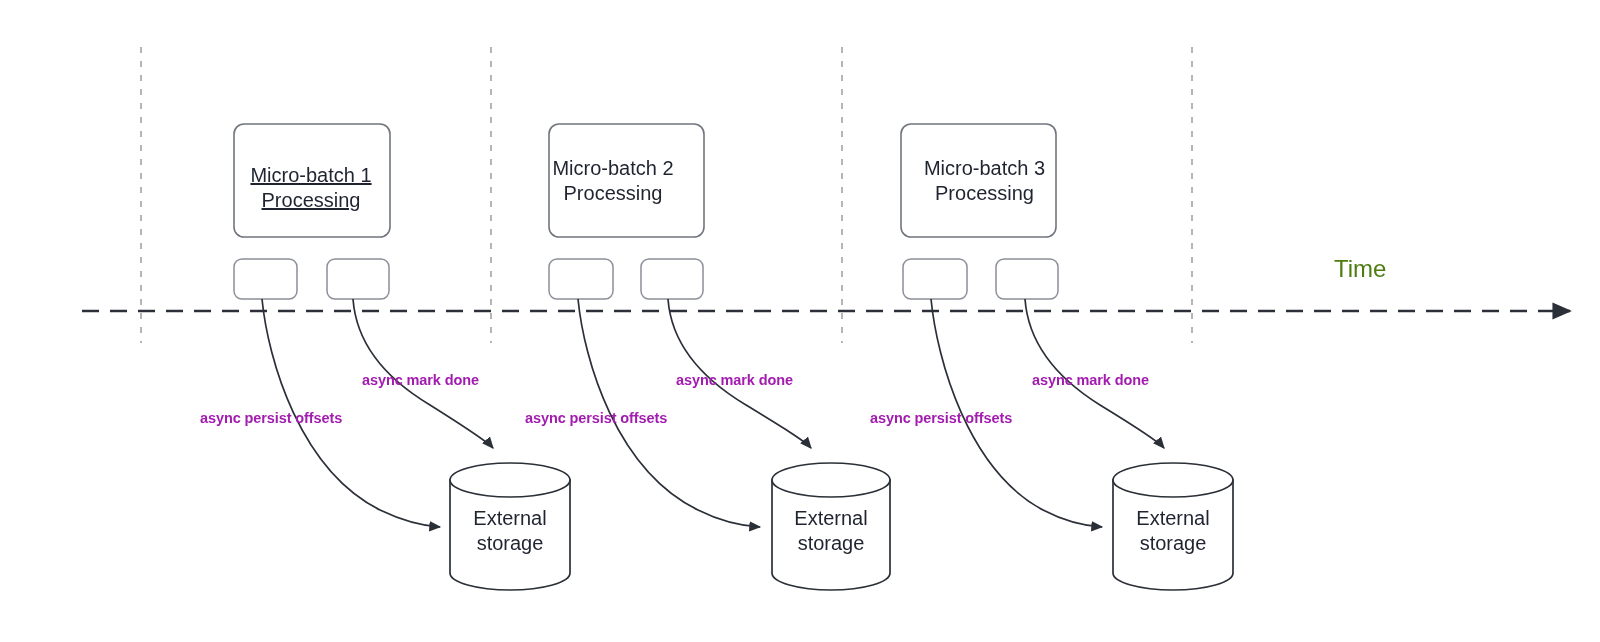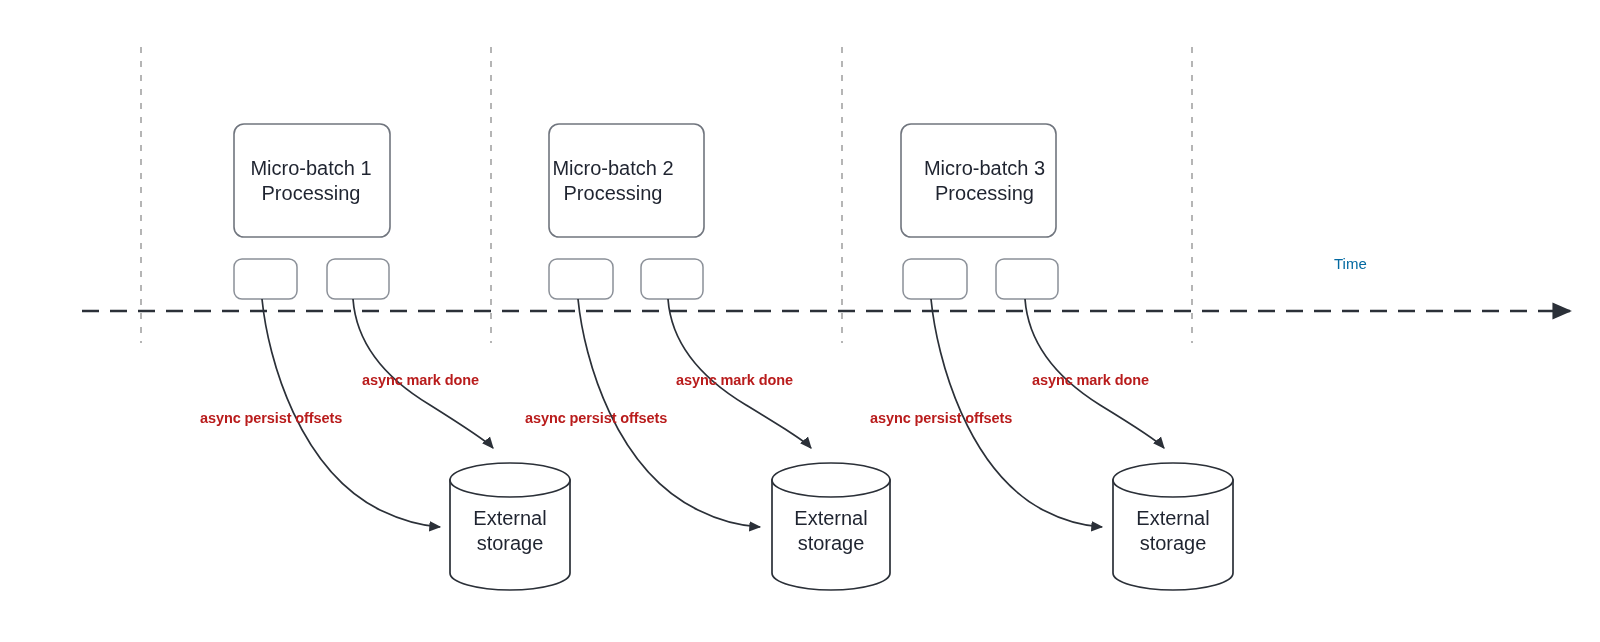--- a/index.html
+++ b/index.html
@@ -34,26 +34,26 @@
   }
   .node-label {
     font-size: 20px;
     line-height: 25px;
     color: #1f2430;
     text-align: center;
   }
   .edge-label {
     font-size: 14.5px;
     font-weight: bold;
-    color: #b91c1c;
+    color: #a21caf;
     letter-spacing: -0.1px;
   }
   .time-label {
-    font-size: 15px;
-    color: #0369a1;
+    font-size: 24px;
+    color: #4d7c0f;
   }
 </style>
 </head>
 <body>
 
 <div id="canvas">
 
   <svg class="layer" viewBox="0 0 1600 642">
     <defs>
       <marker id="arrow-solid" viewBox="0 0 10 10" refX="9" refY="5" markerWidth="7" markerHeight="7" orient="auto-start-reverse">
@@ -108,21 +108,21 @@
         <path d="M 1113 480 L 1113 573 A 60 17 0 0 0 1233 573 L 1233 480 Z" fill="#ffffff" stroke="#2b3038" stroke-width="1.7"></path>
         <ellipse cx="1173" cy="480" rx="60" ry="17" fill="#ffffff" stroke="#2b3038" stroke-width="1.7"></ellipse>
       </g>
       <path d="M 931 299 C 937 360, 968 470, 1043 510 C 1066 522, 1086 526, 1102 527" fill="none" stroke="#2b3038" stroke-width="1.7" marker-end="url(#arrow-solid)"></path>
       <path d="M 1025 299 C 1028 340, 1052 375, 1100 405 C 1136 427, 1158 441, 1164 448" fill="none" stroke="#2b3038" stroke-width="1.7" marker-end="url(#arrow-solid)"></path>
     </g>
   </svg>
 
   <div class="lbl time-label" style="left:1334px; top:255px;">Time</div>
 
-  <div class="lbl node-label" style="left:234px; top:156px; width:154px;">
+  <div class="lbl node-label" style="left:234px; top:163px; width:154px;text-decoration:underline;">
     <div>Micro-batch 1</div>
     <div>Processing</div>
   </div>
   <div class="lbl edge-label" style="left:200px; top:410px;">async persist offsets</div>
   <div class="lbl edge-label" style="left:362px; top:372px;">async mark done</div>
   <div class="lbl node-label" style="left:450px; top:506px; width:120px;">
     <div>External</div>
     <div>storage</div>
   </div>
 

